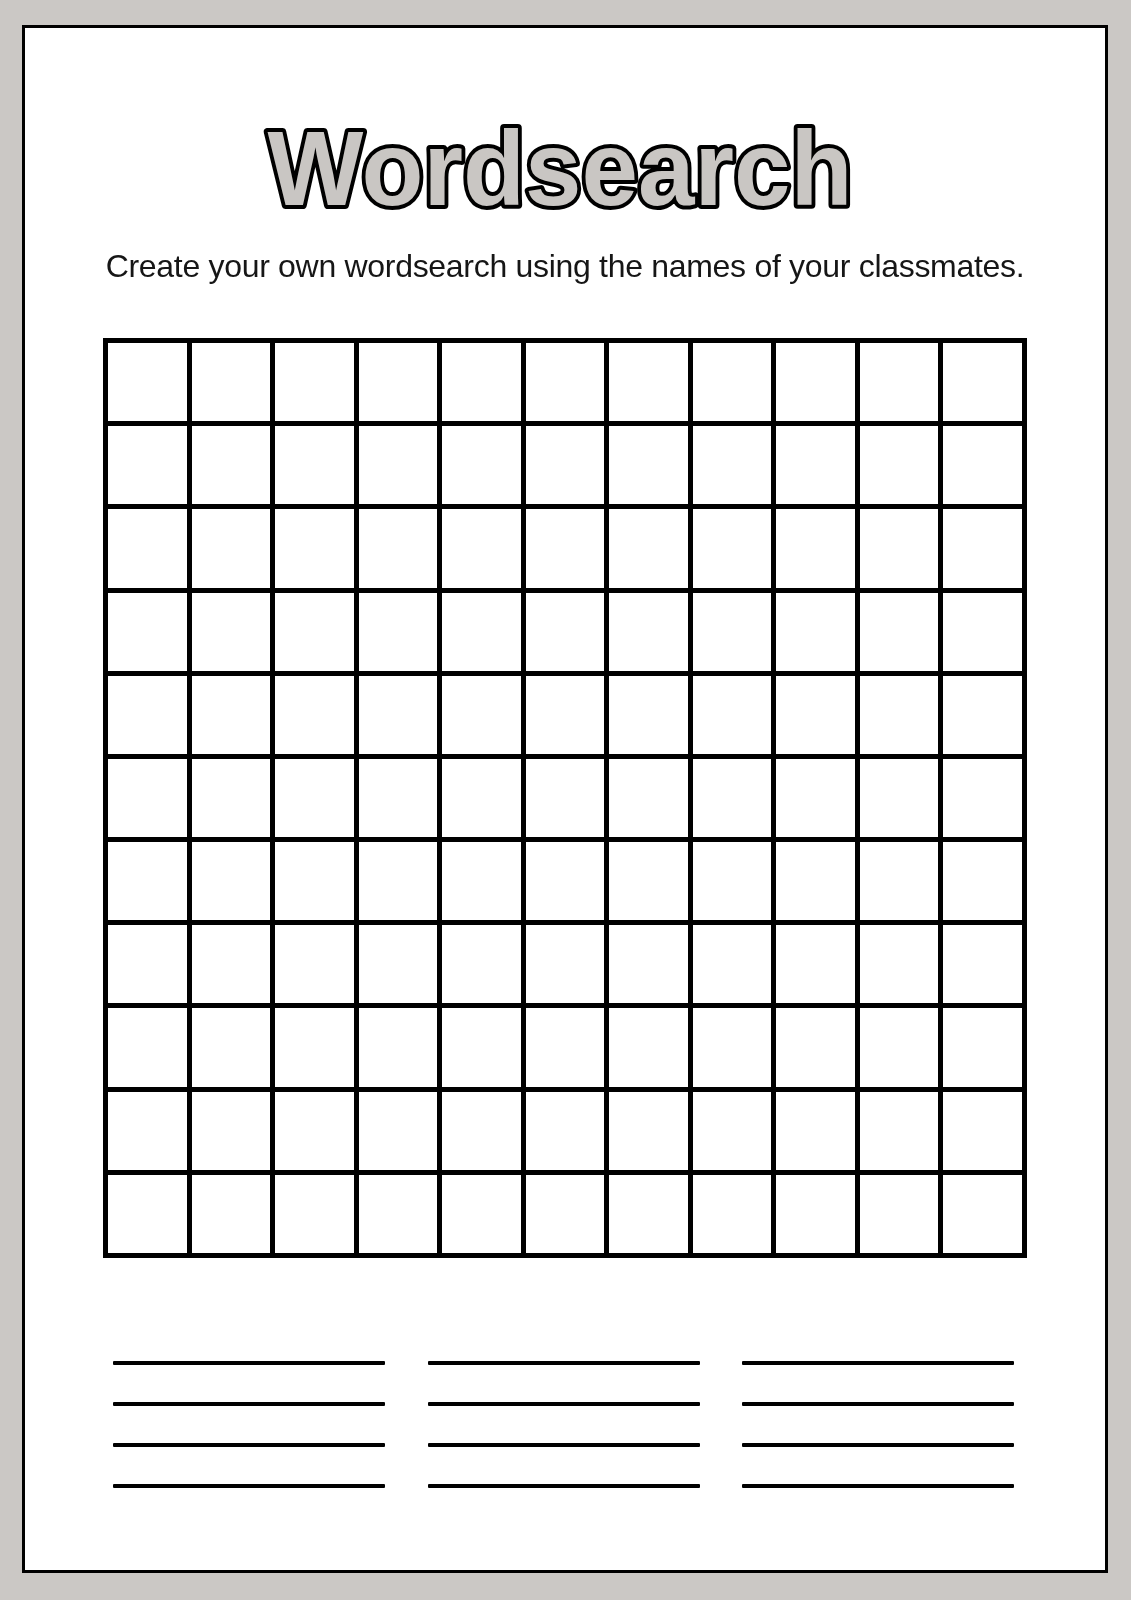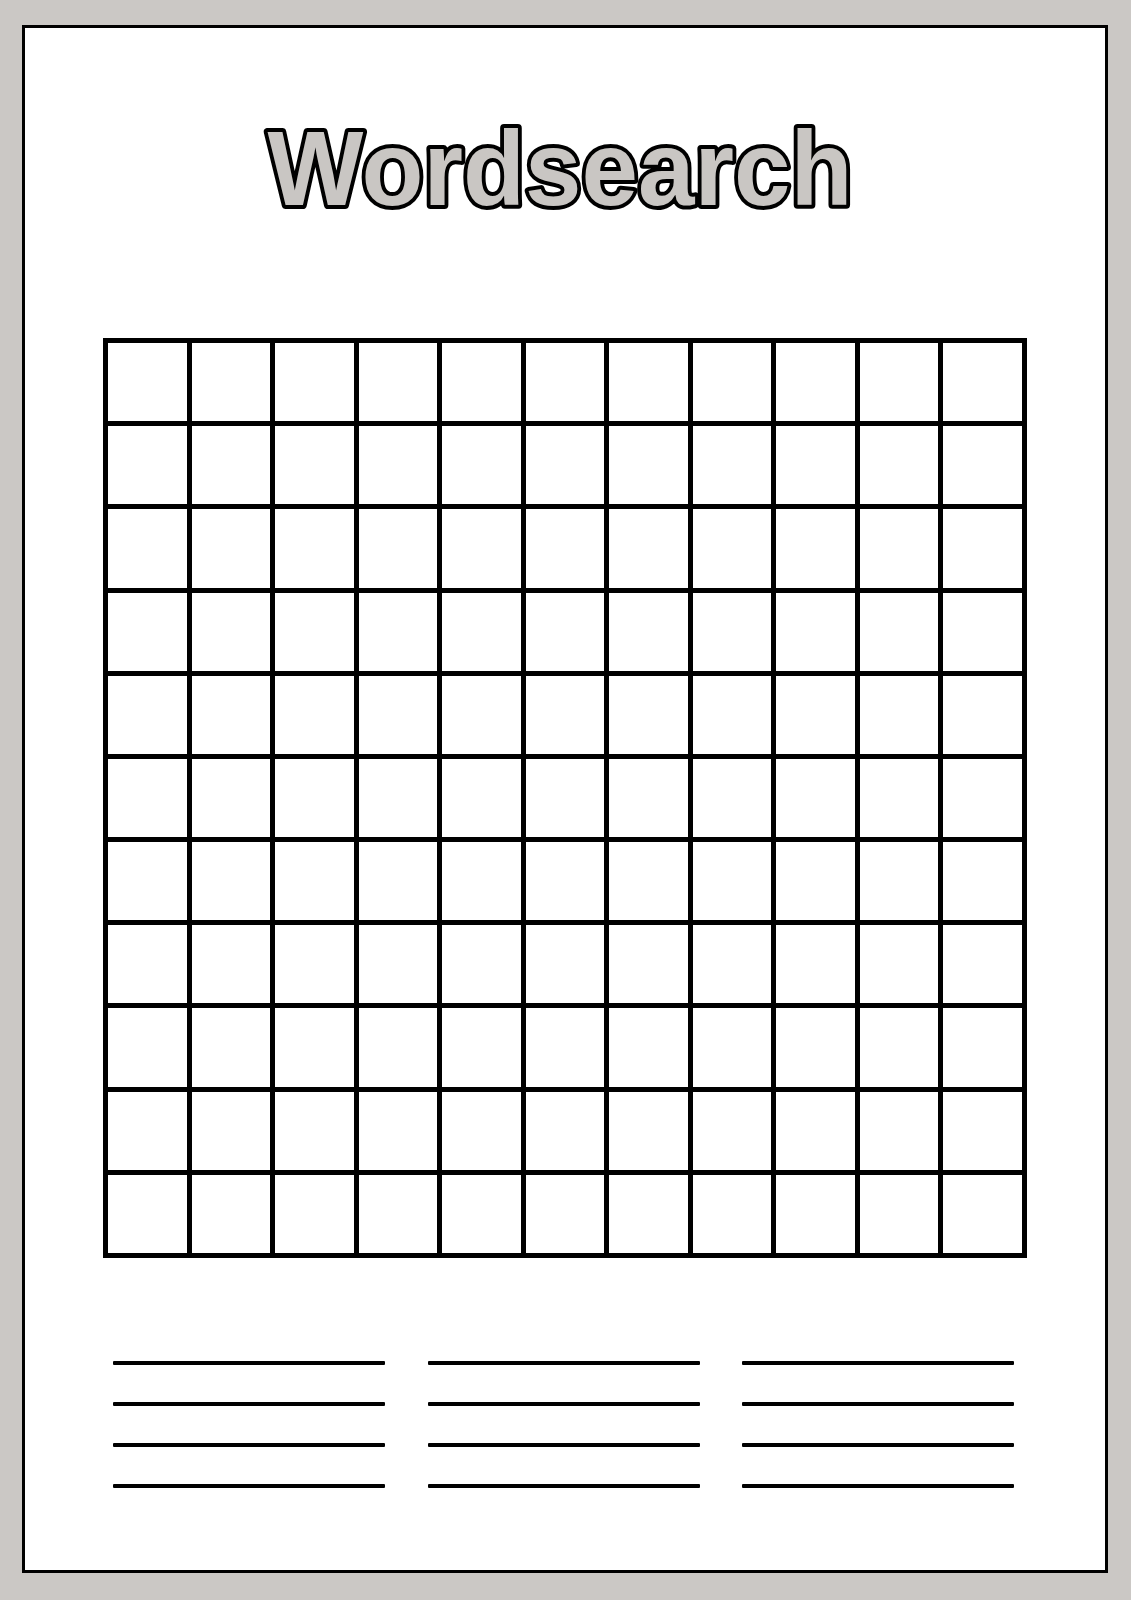--- a/index.html
+++ b/index.html
@@ -78,20 +78,21 @@
 </style>
 </head>
 <body style="background: rgb(203, 200, 197);">
 
 <div class="paper" style="background: rgb(255, 255, 255); border-color: rgb(0, 0, 0);">
 
   <svg class="title-svg" viewBox="0 0 1080 160" xmlns="http://www.w3.org/2000/svg">
     <text x="535" y="119" text-anchor="middle" textLength="585" lengthAdjust="spacingAndGlyphs" fill="#c9c6c3" stroke="#000000">Wordsearch</text>
   </svg>
 
+  <p class="instruction">Create your own wordsearch using the names of your classmates.</p>
 
   <div class="grid" style="background: rgb(0, 0, 0); grid-template-columns: repeat(11, 1fr); grid-template-rows: repeat(11, 1fr);">
       <div class="cell" style="background: rgb(255, 255, 255);"></div>
       <div class="cell" style="background: rgb(255, 255, 255);"></div>
       <div class="cell" style="background: rgb(255, 255, 255);"></div>
       <div class="cell" style="background: rgb(255, 255, 255);"></div>
       <div class="cell" style="background: rgb(255, 255, 255);"></div>
       <div class="cell" style="background: rgb(255, 255, 255);"></div>
       <div class="cell" style="background: rgb(255, 255, 255);"></div>
       <div class="cell" style="background: rgb(255, 255, 255);"></div>

